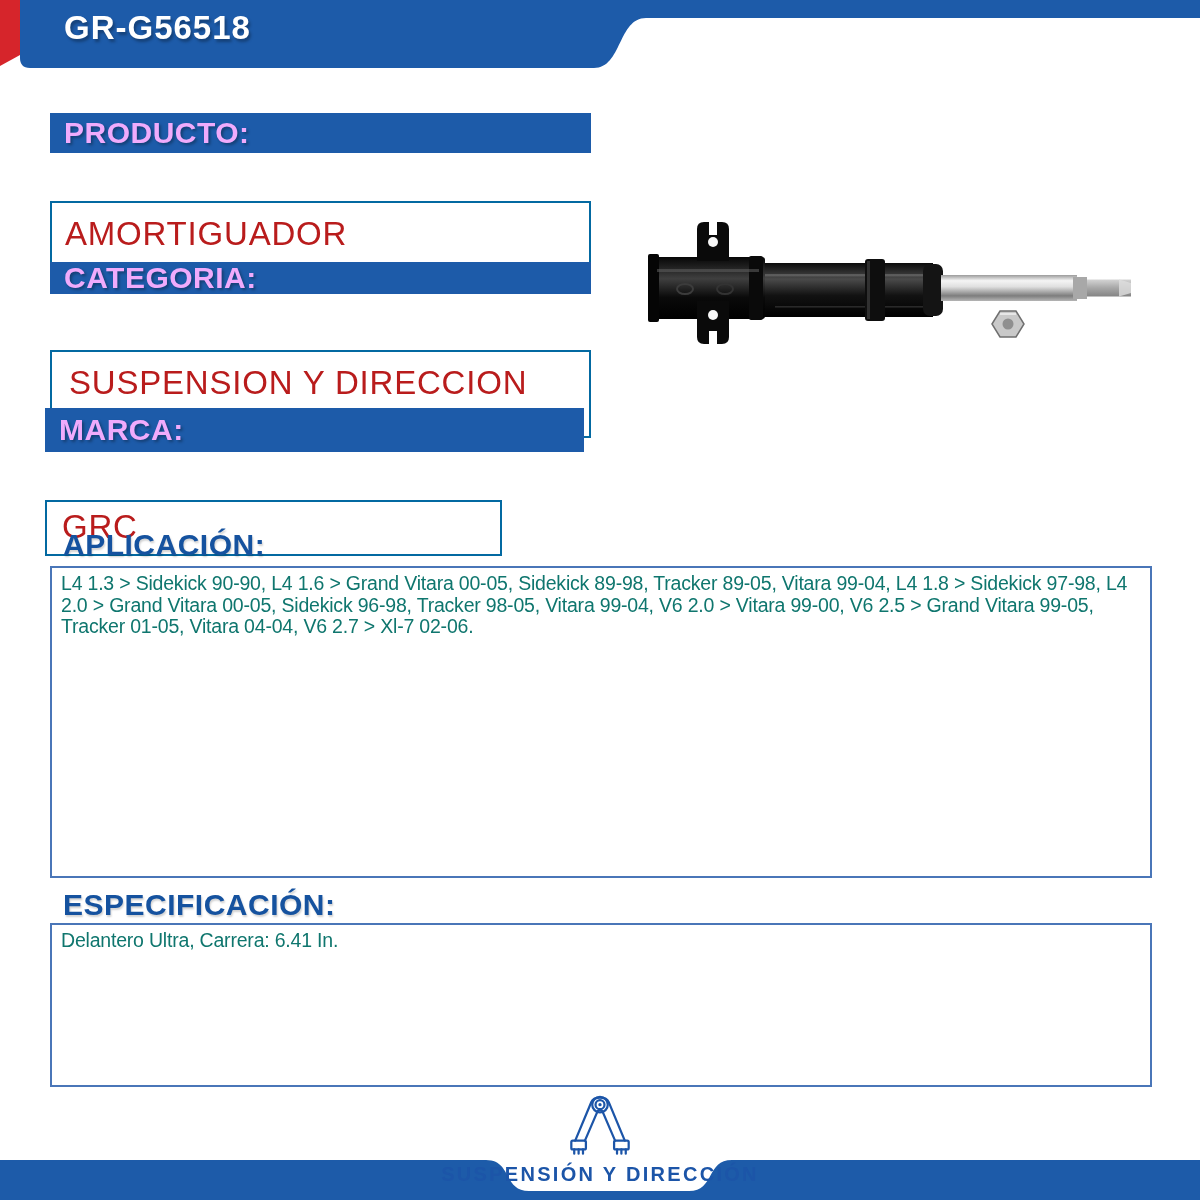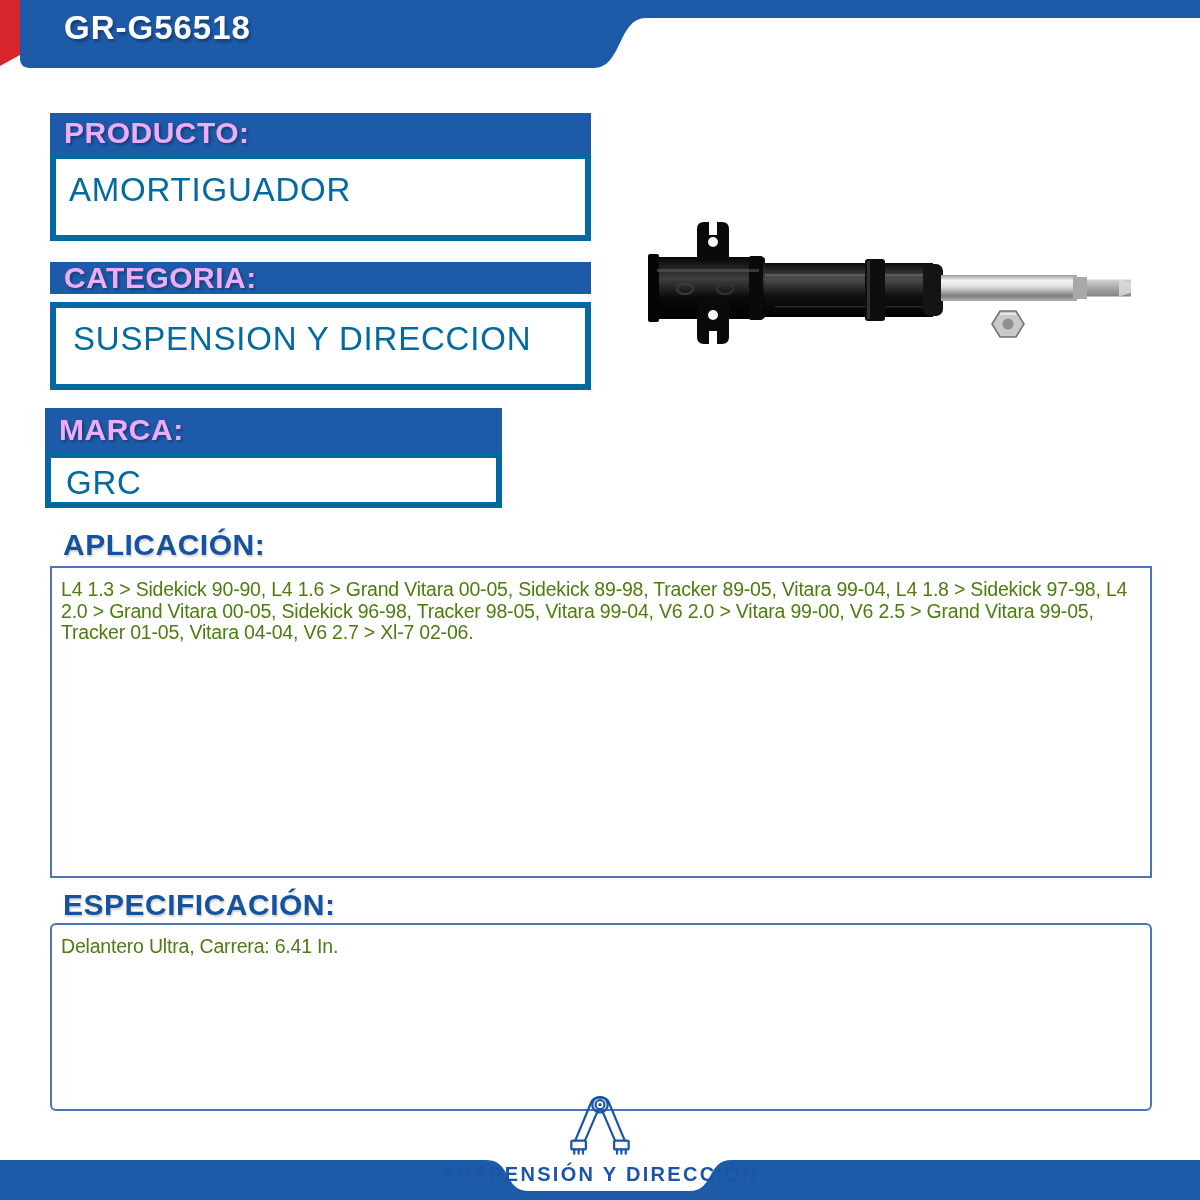--- a/index.html
+++ b/index.html
@@ -16,45 +16,45 @@
     letter-spacing:1px;text-shadow:2px 3px 3px rgba(0,0,0,0.30);
   }
 
   
   .field-bar{
     background:#1d5ba9;color:#f0abfc;font-weight:700;font-size:30px;
     display:flex;align-items:center;padding-left:14px;box-sizing:border-box;
     letter-spacing:0.5px;text-shadow:2px 2px 3px rgba(0,0,0,0.32);
   }
   .field-box{
-    background:#ffffff;border:6px solid #0369a1;box-sizing:border-box;
-    color:#0369a1;font-size:33px;letter-spacing:0.8px;
+    background:#ffffff;border:2px solid #0369a1;box-sizing:border-box;
+    color:#b91c1c;font-size:33px;letter-spacing:0.8px;margin-top:48px;
   }
   .bar-producto{left:50px;top:113px;width:541px;height:40px;}
   .box-producto{left:50px;top:153px;width:541px;height:88px;padding:12px 0 0 13px;}
   .bar-categoria{left:50px;top:262px;width:541px;height:32px;}
   .box-categoria{left:50px;top:302px;width:541px;height:88px;padding:12px 0 0 17px;}
-  .bar-marca{left:45px;top:408px;width:457px;height:44px;}
+  .bar-marca{left:45px;top:408px;width:539px;height:44px;}
   .box-marca{left:45px;top:452px;width:457px;height:56px;padding:6px 0 0 15px;}
 
   
   .sec-title{
     color:#15529f;font-weight:700;font-size:30px;letter-spacing:0.5px;
     text-shadow:1px 2px 2px rgba(0,0,0,0.18);
     text-align:right;
   }
   .title-aplicacion{left:63px;top:528px;}
   .title-especificacion{left:63px;top:888px;}
   .big-box{
     background:#ffffff;border:2px solid #4a76b8;box-sizing:border-box;
-    color:#4d7c0f;font-size:19.5px;line-height:21.5px;
-    padding:11px 9px;letter-spacing:-0.2px;
+    color:#0f766e;font-size:19.5px;line-height:21.5px;
+    padding:5px 9px;letter-spacing:-0.2px;
   }
   .box-aplicacion{left:50px;top:566px;width:1102px;height:312px;}
-  .box-especificacion{left:50px;top:923px;width:1102px;height:188px;border-radius:6px;}
+  .box-especificacion{left:50px;top:923px;width:1102px;height:164px;}
 
   
   .strut-wrap{left:645px;top:213px;width:495px;height:150px;}
 
   
   .footer-svg{left:0;top:1155px;width:1200px;height:45px;}
   .footer-icon{left:560px;top:1092px;width:80px;height:70px;}
   .footer-tagline{
     left:400px;top:1163px;width:400px;text-align:center;
     color:#1c55a8;font-size:20px;font-weight:700;letter-spacing:2.3px;

